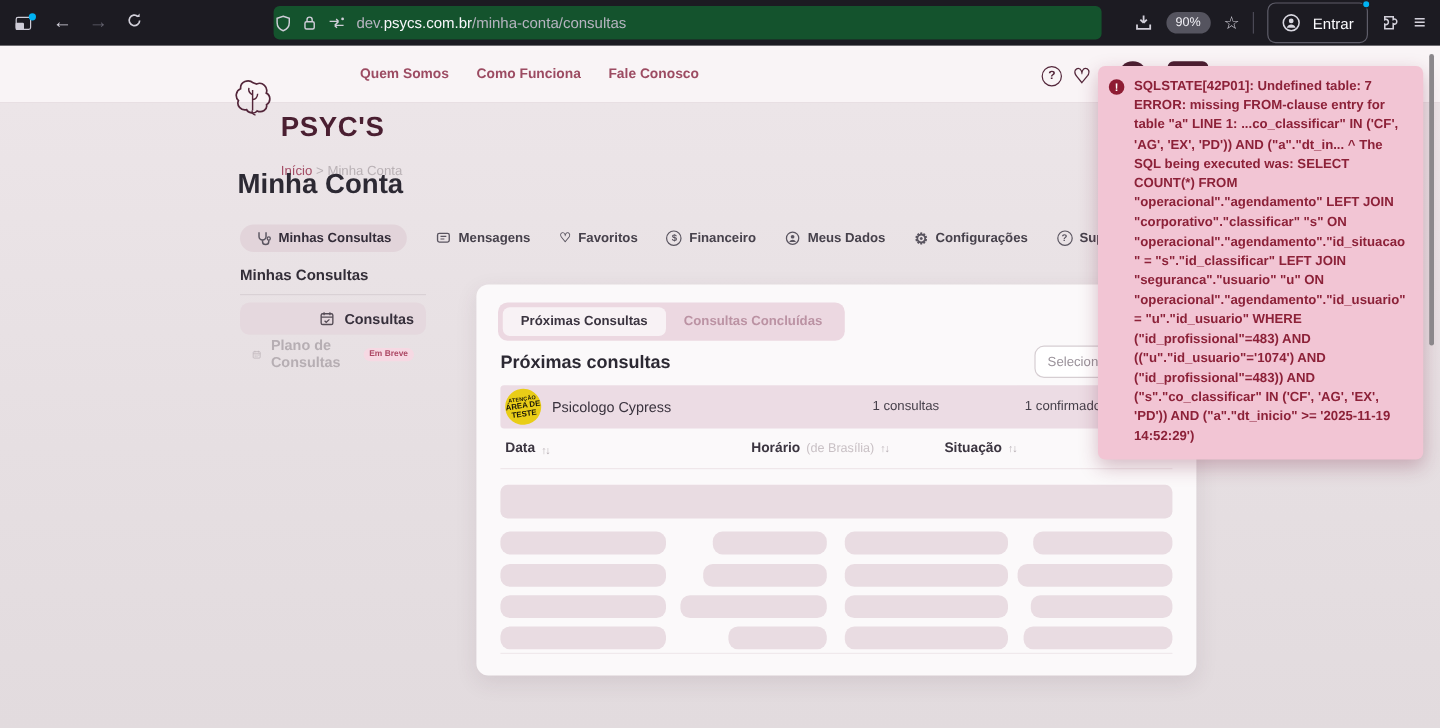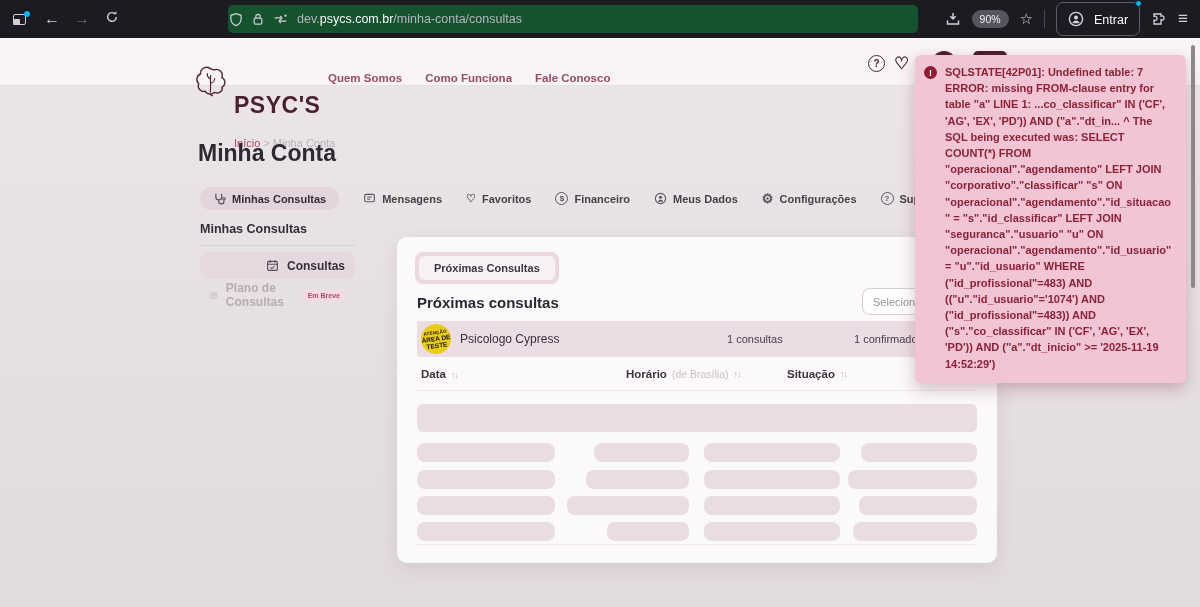--- a/index.html
+++ b/index.html
@@ -29,21 +29,21 @@
             border-radius:7px; padding:8px 11px; color:#fbfbfe; font-size:12.5px; }
   .entrar .bdot { position:absolute; top:-3px; right:-3px; width:7px; height:7px; border-radius:50%;
                   background:#00b3f4; border:1.5px solid #1c1b22; }
   .menu-icon { color:#d2d0da; font-size:17px; font-weight:700; }
 
   
   .site-header { position:absolute; top:38px; left:0; right:0; height:48px; background:#f9f4f6;
                  border-bottom:1px solid #e8dfe3; z-index:5; }
   .brand-wrap { position:absolute; left:193px; top:6px; display:flex; align-items:center; gap:5px; }
   .brand-name { font-size:23px; font-weight:800; color:#4a1f31; letter-spacing:.5px;margin-top:48px; }
-  .header-nav { position:absolute; left:328px; top:18px; display:flex; gap:23px;margin-top:16px; }
+  .header-nav { position:absolute; left:300px; top:18px; display:flex; gap:23px; }
   .header-nav span { font-size:11.5px; font-weight:700; color:#9c4b62; }
   .hdr-icons { position:absolute; left:868px; top:13px; display:flex; align-items:center; gap:9px; }
   .qcircle { width:17px; height:17px; border-radius:50%; border:1.6px solid #53263a; color:#53263a;
              font-size:10px; font-weight:700; display:flex; align-items:center; justify-content:center; }
   .hdr-heart { color:#53263a; font-size:17px; font-weight:600; line-height:1; }
   .hdr-avatar { width:24px; height:24px; border-radius:50%; background:#4a1f31; margin-left:14px; }
   .hdr-cta { width:34px; height:24px; border-radius:5px; background:#4a1f31; margin-left:8px; }
 
   
   .pagebg { position:absolute; top:86px; left:0; right:0; bottom:0;
@@ -265,20 +265,21 @@
       <path d="M5 1.5v3M11 1.5v3M2 6.5h12" stroke="#c0b7bc" stroke-width="1.3"></path>
       <path d="M4.5 9h2M7.5 9h2M10.5 9h2M4.5 11.5h2M7.5 11.5h2" stroke="#c0b7bc" stroke-width="1.1"></path>
     </svg>
     <span>Plano de Consultas</span>
     <span class="badge">Em Breve</span>
   </div>
 
   <div class="card">
     <div class="segments">
       <div class="segment active">Próximas Consultas</div>
+      <div class="segment">Consultas Concluídas</div>
     </div>
     <div class="card-heading">Próximas consultas</div>
     <div class="filter-select">
       <span>Selecione...</span>
     </div>
 
     <div class="provider-row">
       <div class="stamp">
         <span class="l1">ATENÇÃO</span>
         <span class="l2">ÁREA DE</span>

